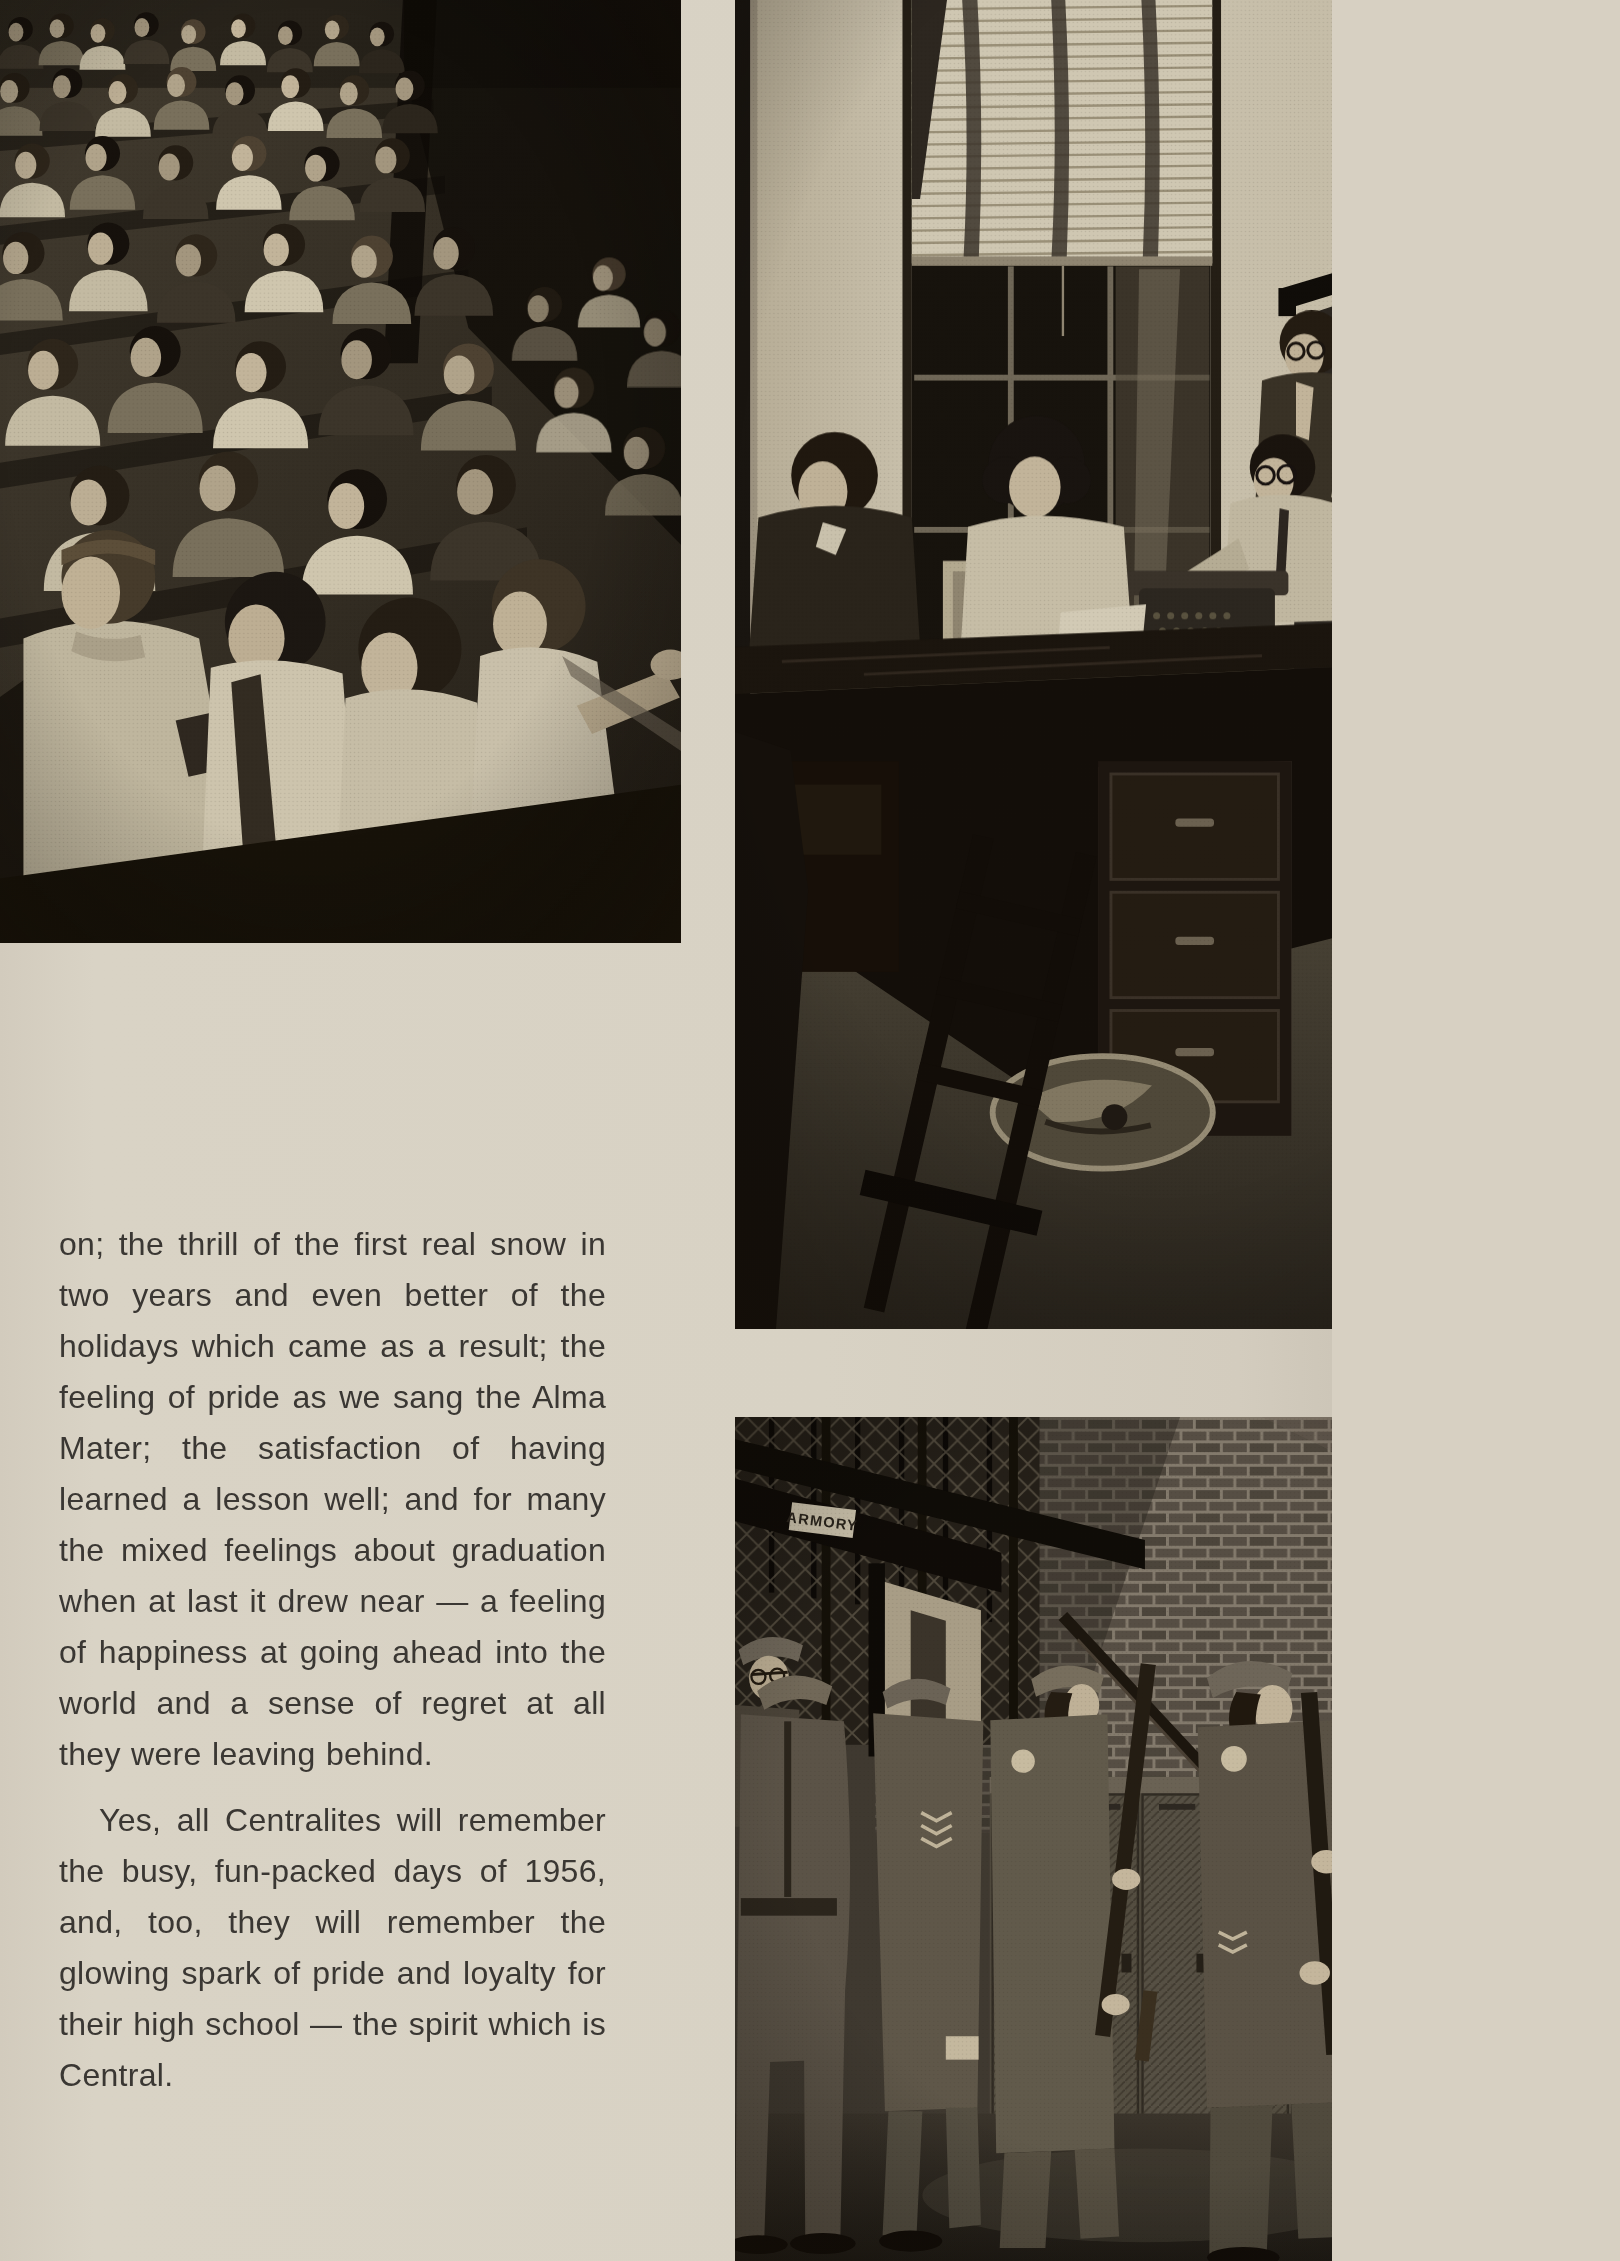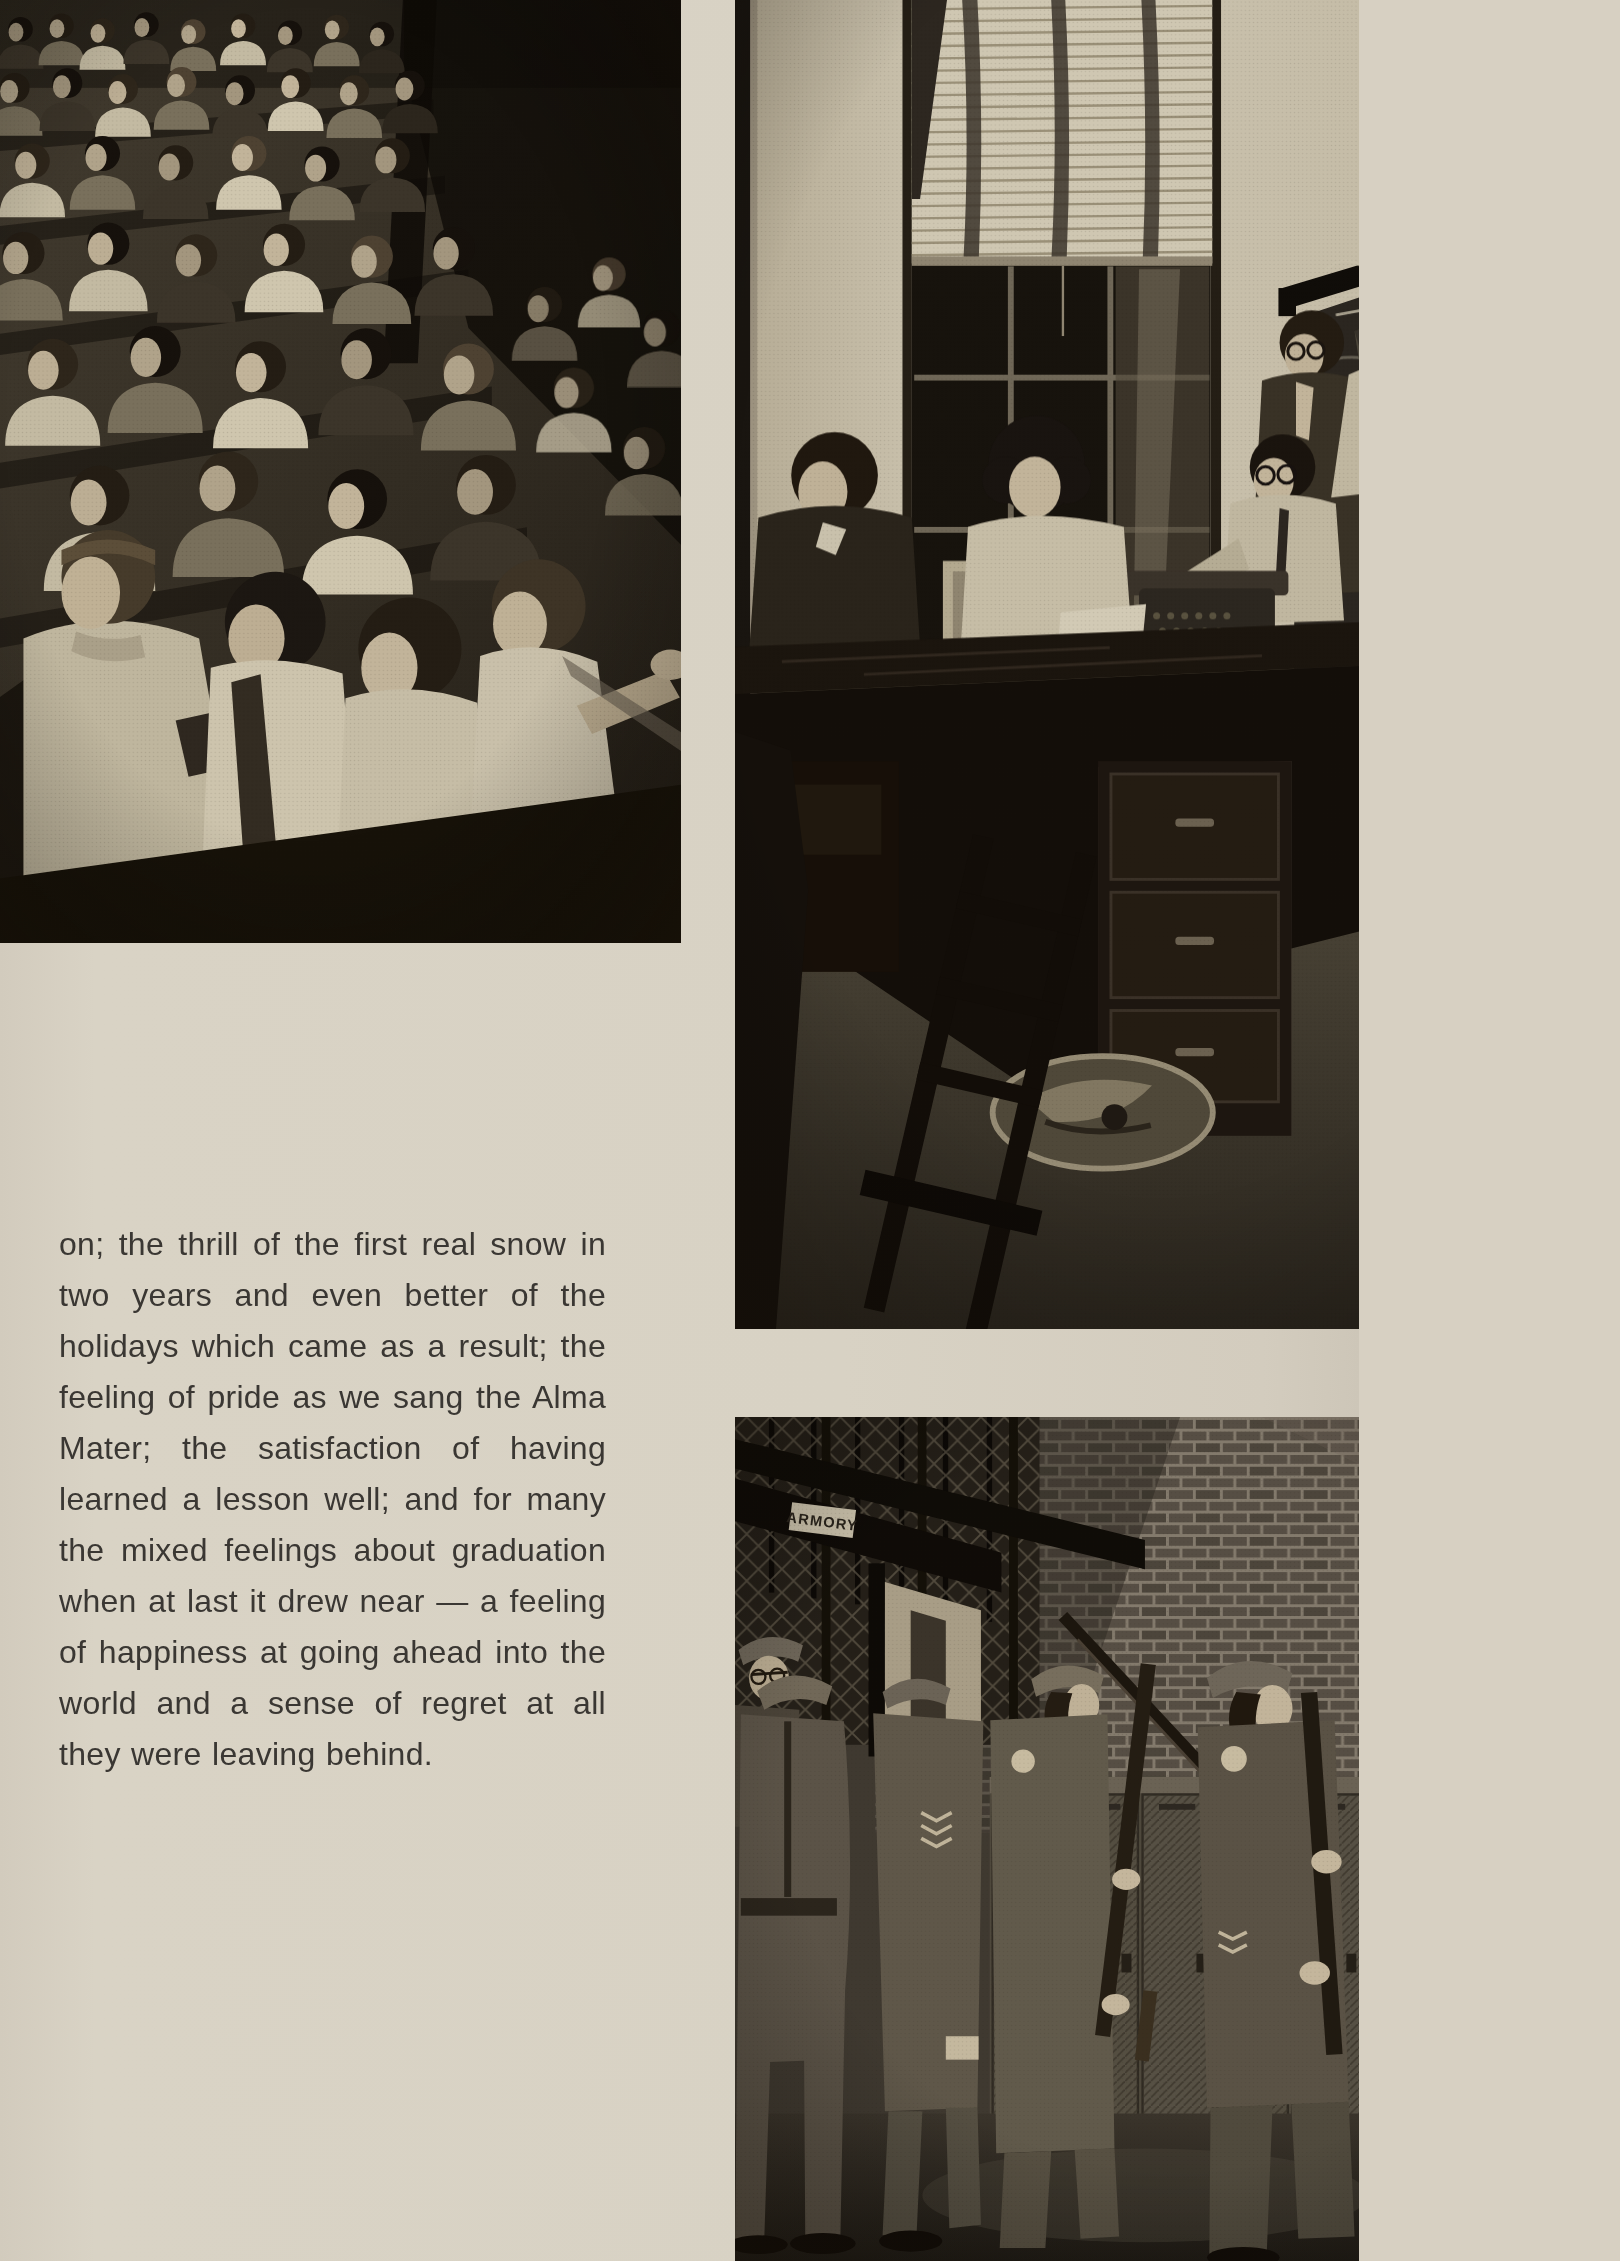--- a/index.html
+++ b/index.html
@@ -2,21 +2,20 @@
 <html style="font-size:9.4px"><head>
 <meta charset="utf-8">
 <style>
   html,body{margin:0;padding:0;background:#d7d0c2;}
   .page{
     position:relative;
     width:1332px;height:2261px;
     background:linear-gradient(90deg,#d2cbbd 0%,#d9d3c5 7%,#d8d2c4 62%,#d3ccbe 93%,#cdc6b8 100%);
     overflow:hidden;
     font-family:"Liberation Sans",sans-serif;
-    padding-left:27px;
   }
   figure.photo{position:absolute;margin:0;padding:0;}
   figure.photo svg{display:block;width:100%;height:100%;}
   #photo-crowd{left:0;top:0;width:681px;height:943px;}
   #photo-classroom{left:735px;top:0;width:886px;height:1329px;}
   #photo-armory{left:735px;top:1417px;width:886px;height:844px;}
   .text-block{
     position:absolute;left:59px;top:1219px;width:547px;
     color:#3a3733;
     font-size:32px;line-height:51px;
@@ -618,16 +617,17 @@
         <path d="M1452,420 L1513,416 L1513,1240 L1462,1244 Z" fill="#4a4338"></path>
       </g>
 
       <rect width="1513" height="1442" fill="url(#dC)" opacity=".11"></rect>
       <rect width="1513" height="1442" fill="url(#vC)"></rect>
     </svg>
   </figure>
 
   <div class="text-block">
     <p>on; the thrill of the first real snow in two years and even better of the holidays which came as a result; the feeling of pride as we sang the Alma Mater; the satisfaction of having learned a lesson well; and for many the mixed feelings about graduation when at last it drew near — a feeling of happiness at going ahead into the world and a sense of regret at all they were leaving behind.</p>
+    <p>Yes, all Centralites will remember the busy, fun-packed days of 1956, and, too, they will remember the glowing spark of pride and loyalty for their high school — the spirit which is Central.</p>
   </div>
 
 </div>
 
 
 </body></html>

